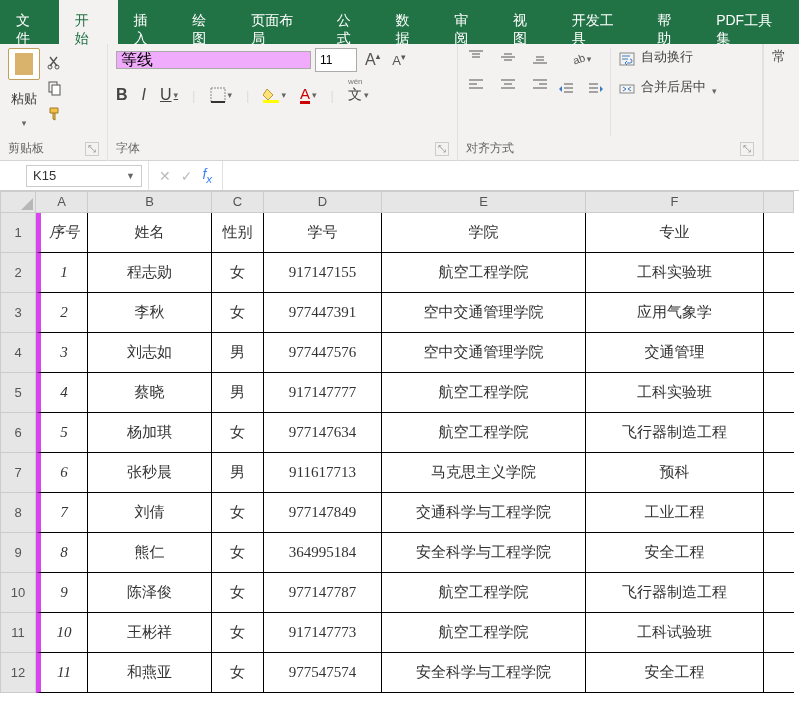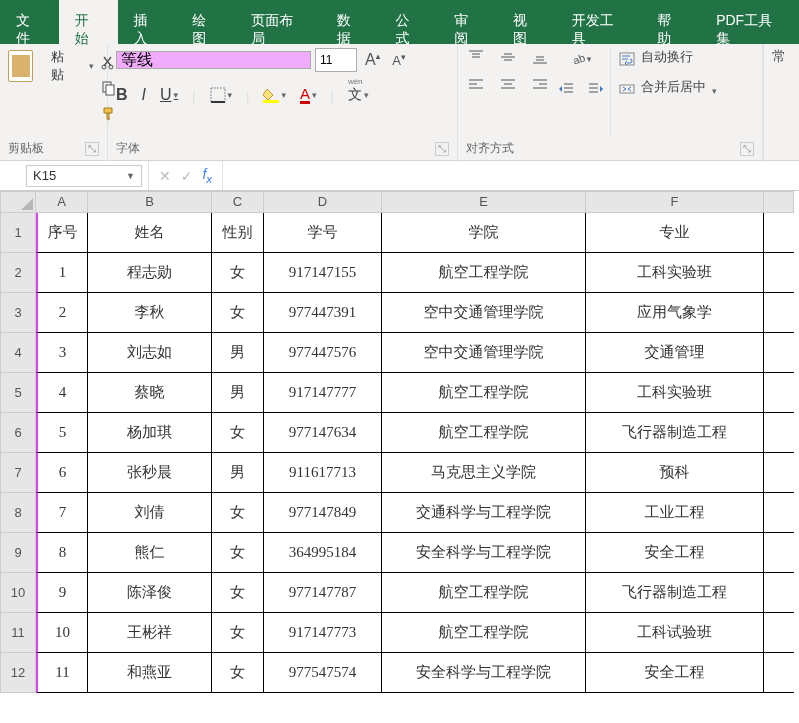--- a/index.html
+++ b/index.html
@@ -5,21 +5,21 @@
 * { margin: 0; padding: 0; box-sizing: border-box; }
 body { font-family: "Microsoft YaHei", "等线", Arial, sans-serif; font-size: 13px; color: #333; background: #fff; overflow: hidden; width: 799px; height: 723px; }
 .tabbar { background: #217346; display: flex; height: 44px; color: #fff; }
 .tabbar .tab { padding: 12px 16px; cursor: pointer; font-size: 14px; }
 .tabbar .tab.active { background: #f3f2f1; color: #217346; }
 .ribbon { background: #f3f2f1; border-bottom: 1px solid #d4d4d4; height: 117px; display: flex; }
 .group { border-right: 1px solid #e1e1e1; padding: 4px 8px 0 8px; display: flex; flex-direction: column; justify-content: space-between; height: 117px; }
 .group-body { flex: 1; display: flex; align-items: flex-start; gap: 4px; }
 .group-label { text-align: center; font-size: 12px; color: #666; padding: 4px 0; display: flex; justify-content: center; align-items: center; gap: 6px; }
 .launcher { font-size: 10px; color: #888; border: 1px solid #ccc; padding: 0 2px; margin-left: auto; }
-.clipboard-col { display: flex; flex-direction: row; align-items: center; gap: 18px; }
+.clipboard-col { display: flex; flex-direction: column; align-items: center; gap: 10px; }
 .paste-icon { width: 32px; height: 32px; display: inline-block; background: linear-gradient(#d9b36c,#d9b36c) center/18px 22px no-repeat, #fff; border: 1px solid #bfa05a; border-radius: 2px; position: relative; }
 .clip-btns { display: flex; flex-direction: column; gap: 6px; padding-top: 4px; }
 .iconbtn { width: 22px; height: 20px; display: inline-flex; align-items: center; justify-content: center; color: #555; cursor: pointer; }
 .font-row1 { display: flex; gap: 4px; align-items: center; margin-bottom: 10px; }
 .fontname { width: 195px; height: 18px; border: 1px solid #ababab; background: #f0abfc; font-size: 16px; padding: 2px 4px; }
 .fontsize { width: 42px; height: 24px; border: 1px solid #ababab; background: #fff; font-size: 12px; padding: 2px 4px; }
 .aa { font-family: Arial; color: #555; padding: 0 4px; cursor: pointer; }
 .font-row2 { display: flex; gap: 14px; align-items: center; font-family: Arial; color: #444; }
 .font-row2 .btn { cursor: pointer; display: inline-flex; align-items: center; gap: 2px; }
 .dd { font-size: 9px; color: #666; }
@@ -34,38 +34,38 @@
 .fb-btns span { cursor: default; }
 .fx { font-style: italic; color: #3b82f6; }
 .grid { position: relative; }
 .col-headers { display: flex; height: 22px; }
 .corner { width: 36px; border: 1px solid #ccc; background: #e6e6e6; position: relative; }
 .corner::after { content: ""; position: absolute; right: 2px; bottom: 2px; border: 6px solid transparent; border-right-color: #b7b7b7; border-bottom-color: #b7b7b7; }
 .ch { border: 1px solid #ccc; border-left: none; background: #e6e6e6; text-align: center; font-size: 13px; color: #555; line-height: 20px; }
 .row { display: flex; }
 .rh { width: 36px; border: 1px solid #ccc; border-top: none; background: #e6e6e6; text-align: center; font-size: 13px; color: #555; display: flex; align-items: center; justify-content: center; }
 .cell { border: 1px solid #000; border-left: none; border-top: none; text-align: center; display: flex; align-items: center; justify-content: center; font-size: 15px; font-family: "等线","Microsoft YaHei"; }
-.firstcell { border-left: 2px solid #d946ef; }
+.firstcell { border-left: 5px solid #d946ef; font-style: italic; }
 .row.header .cell { font-size: 15px; }
 .row.header { height: 40px; } .row.header .rh { height: 40px; }
 .row.data { height: 40px; } .row.data .rh { height: 40px; }
 .wA{width:52px}.wB{width:124px}.wC{width:52px}.wD{width:118px}.wE{width:204px}.wF{width:178px}.wG{width:30px}
 svg { display: block; }
 </style>
 </head>
 <body>
 
 <div class="tabbar" id="tabbar">
     <div class="tab">文件</div>
     <div class="tab active">开始</div>
     <div class="tab">插入</div>
     <div class="tab">绘图</div>
     <div class="tab">页面布局</div>
+    <div class="tab">公式</div>
     <div class="tab">数据</div>
-    <div class="tab">公式</div>
     <div class="tab">审阅</div>
     <div class="tab">视图</div>
     <div class="tab">开发工具</div>
     <div class="tab">帮助</div>
     <div class="tab">PDF工具集</div>
   </div>
 
 <div class="ribbon">
   <div class="group" style="width:108px">
     <div class="group-body">

